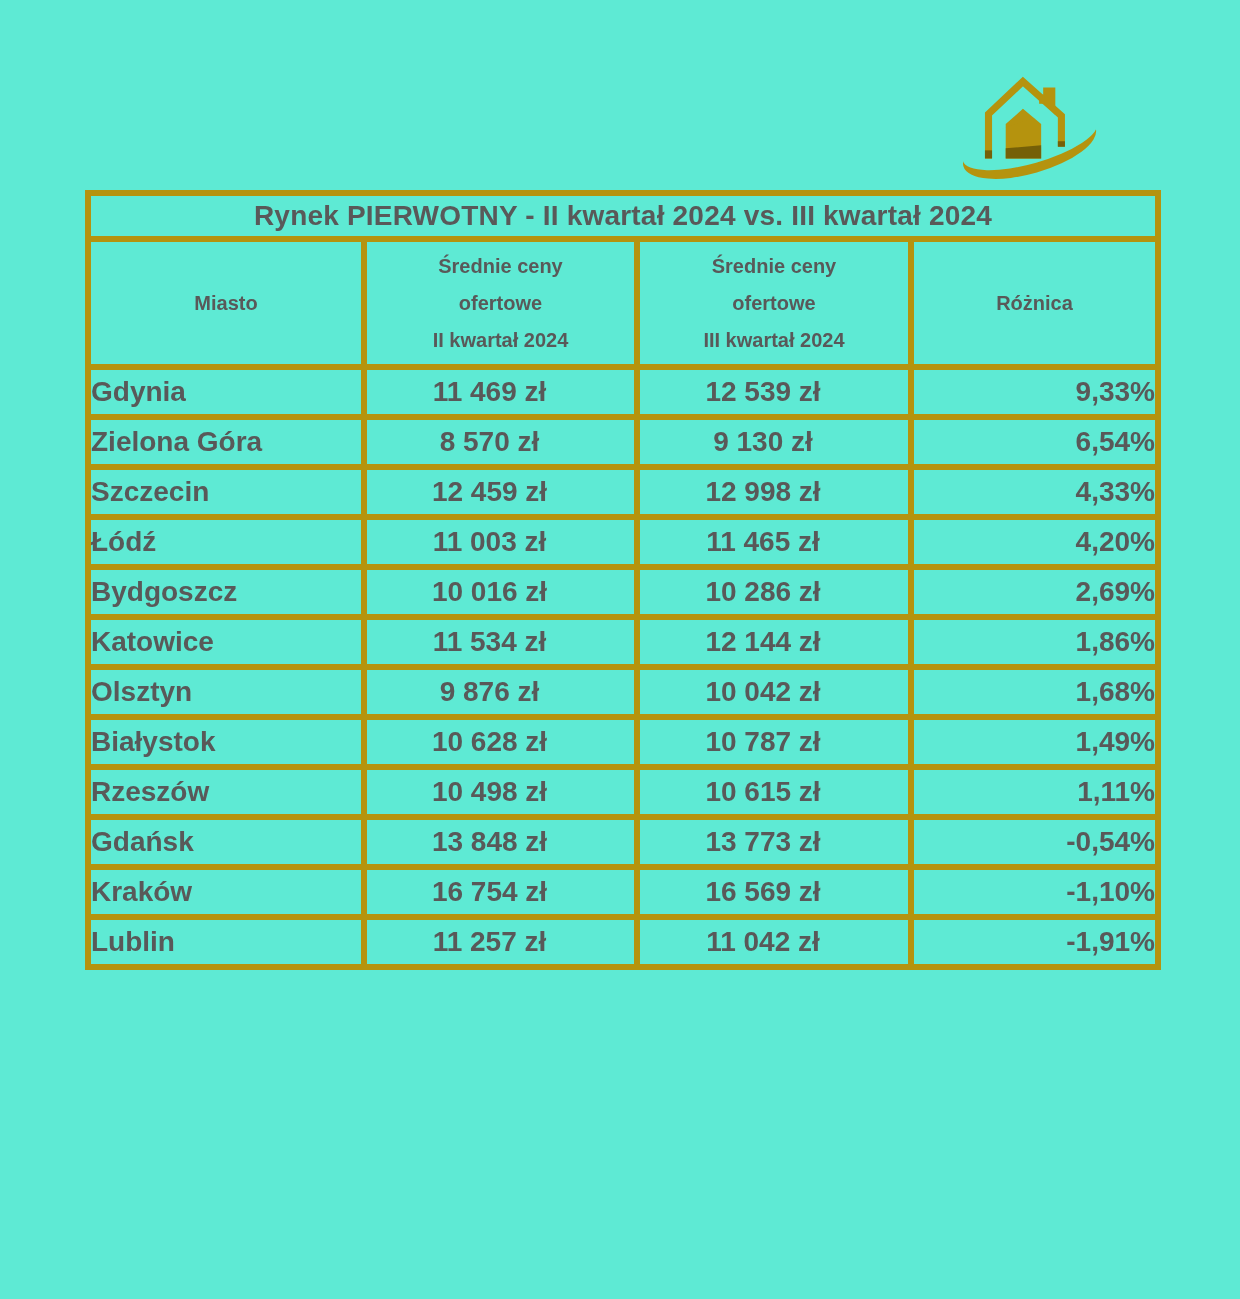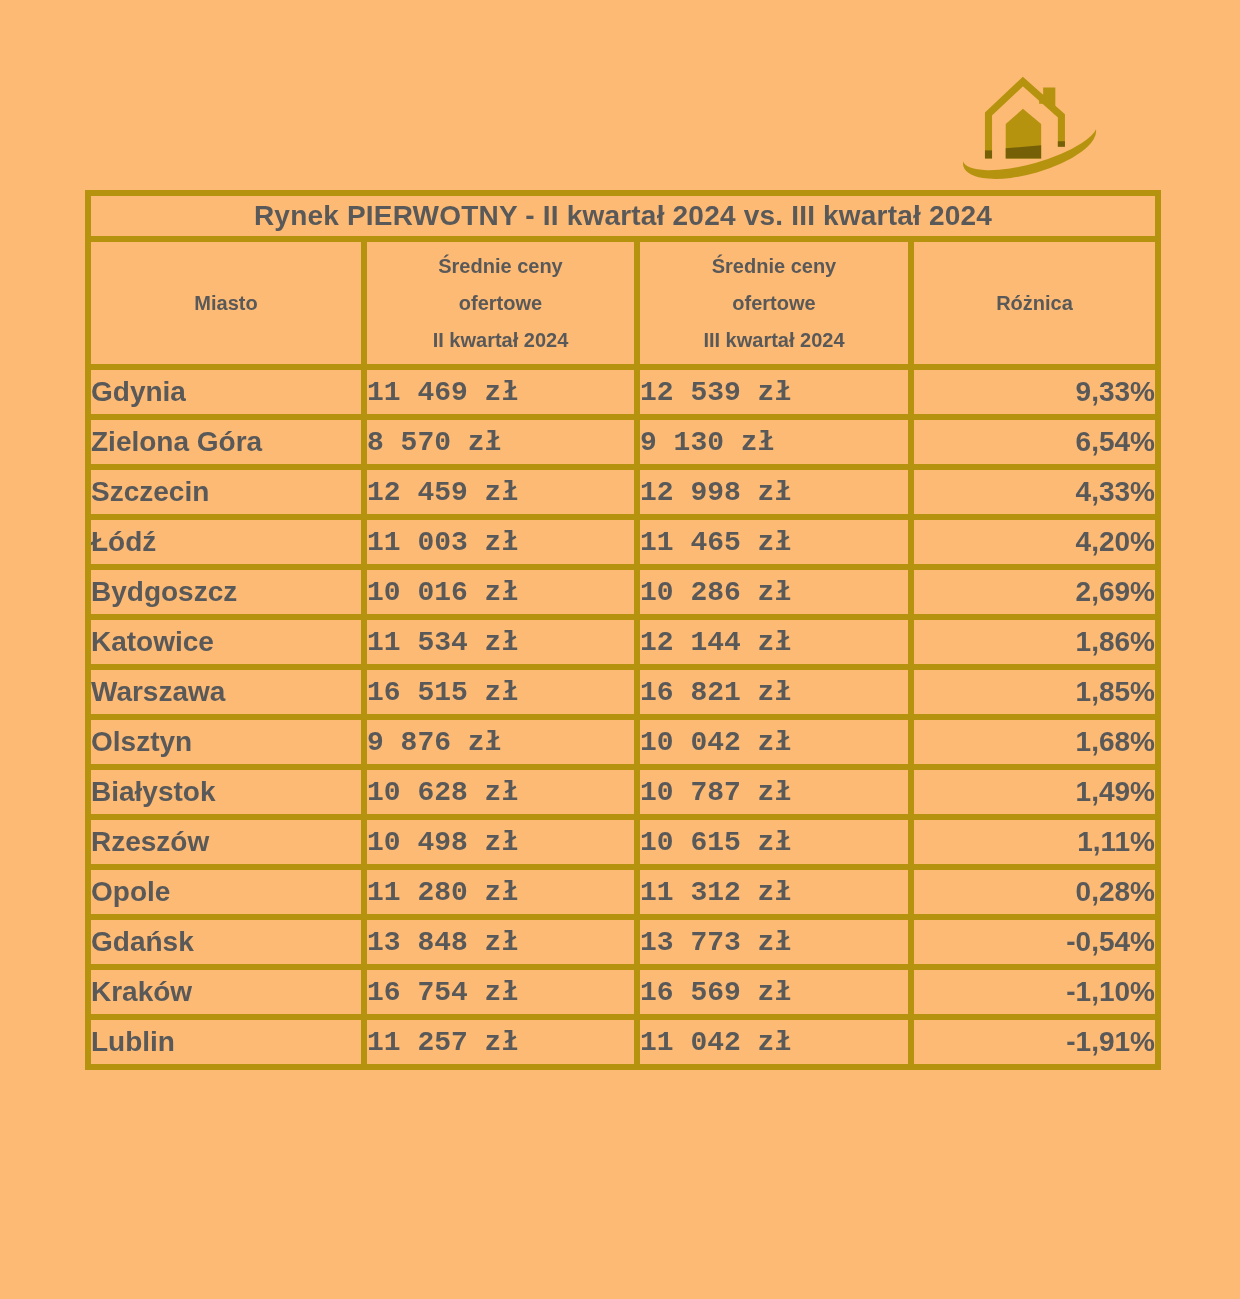--- a/index.html
+++ b/index.html
@@ -5,21 +5,21 @@
   html, body {
     margin: 0;
     padding: 0;
     background: #ffffff;
     font-family: "Liberation Sans", sans-serif;
   }
   .page {
     position: relative;
     width: 1240px;
     height: 1299px;
-    background: #fdba74;
+    background: #5eead4;
     overflow: hidden;
   }
   .logo {
     position: absolute;
     left: 948px;
     top: 58px;
     width: 162px;
     height: 127px;
   }
   .logo svg { display: block; width: 100%; height: 100%; }
@@ -51,21 +51,21 @@
     font-size: 20px;
     line-height: 37px;
     text-align: center;
     white-space: pre-line;
   }
   .price-table td {
     height: 44px;
     font-size: 28px;
   }
   td.city-cell  { text-align: left; }
-  td.price-cell { text-align: left; padding-right: 22px; font-family: Liberation Mono, monospace; }
+  td.price-cell { text-align: center; padding-right: 22px; }
   td.diff-cell  { text-align: right; }
 </style>
 </head>
 <body>
 
 <div class="page">
 
   <div class="logo">
     <svg viewBox="0 0 160 125" xmlns="http://www.w3.org/2000/svg">
       <defs>
@@ -154,26 +154,20 @@
     <td class="diff-cell">2,69%</td>
   </tr>
 
   <tr>
     <td class="city-cell">Katowice</td>
     <td class="price-cell">11 534 zł</td>
     <td class="price-cell">12 144 zł</td>
     <td class="diff-cell">1,86%</td>
   </tr>
 
-  <tr>
-    <td class="city-cell">Warszawa</td>
-    <td class="price-cell">16 515 zł</td>
-    <td class="price-cell">16 821 zł</td>
-    <td class="diff-cell">1,85%</td>
-  </tr>
 
   <tr>
     <td class="city-cell">Olsztyn</td>
     <td class="price-cell">9 876 zł</td>
     <td class="price-cell">10 042 zł</td>
     <td class="diff-cell">1,68%</td>
   </tr>
 
   <tr>
     <td class="city-cell">Białystok</td>
@@ -183,26 +177,20 @@
   </tr>
 
 
   <tr>
     <td class="city-cell">Rzeszów</td>
     <td class="price-cell">10 498 zł</td>
     <td class="price-cell">10 615 zł</td>
     <td class="diff-cell">1,11%</td>
   </tr>
 
-  <tr>
-    <td class="city-cell">Opole</td>
-    <td class="price-cell">11 280 zł</td>
-    <td class="price-cell">11 312 zł</td>
-    <td class="diff-cell">0,28%</td>
-  </tr>
 
   <tr>
     <td class="city-cell">Gdańsk</td>
     <td class="price-cell">13 848 zł</td>
     <td class="price-cell">13 773 zł</td>
     <td class="diff-cell">-0,54%</td>
   </tr>
 
   <tr>
     <td class="city-cell">Kraków</td>

